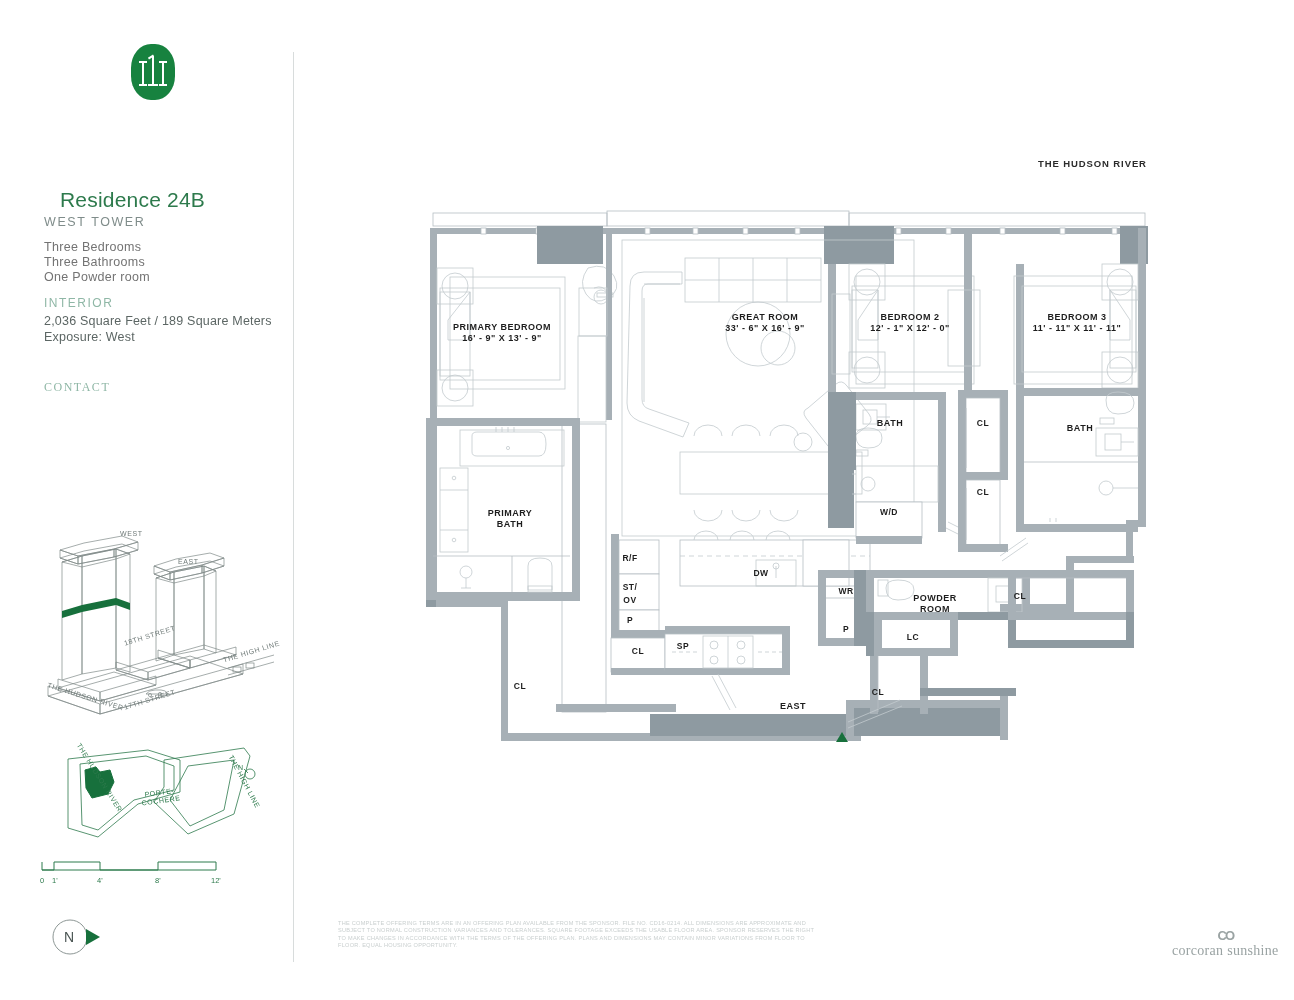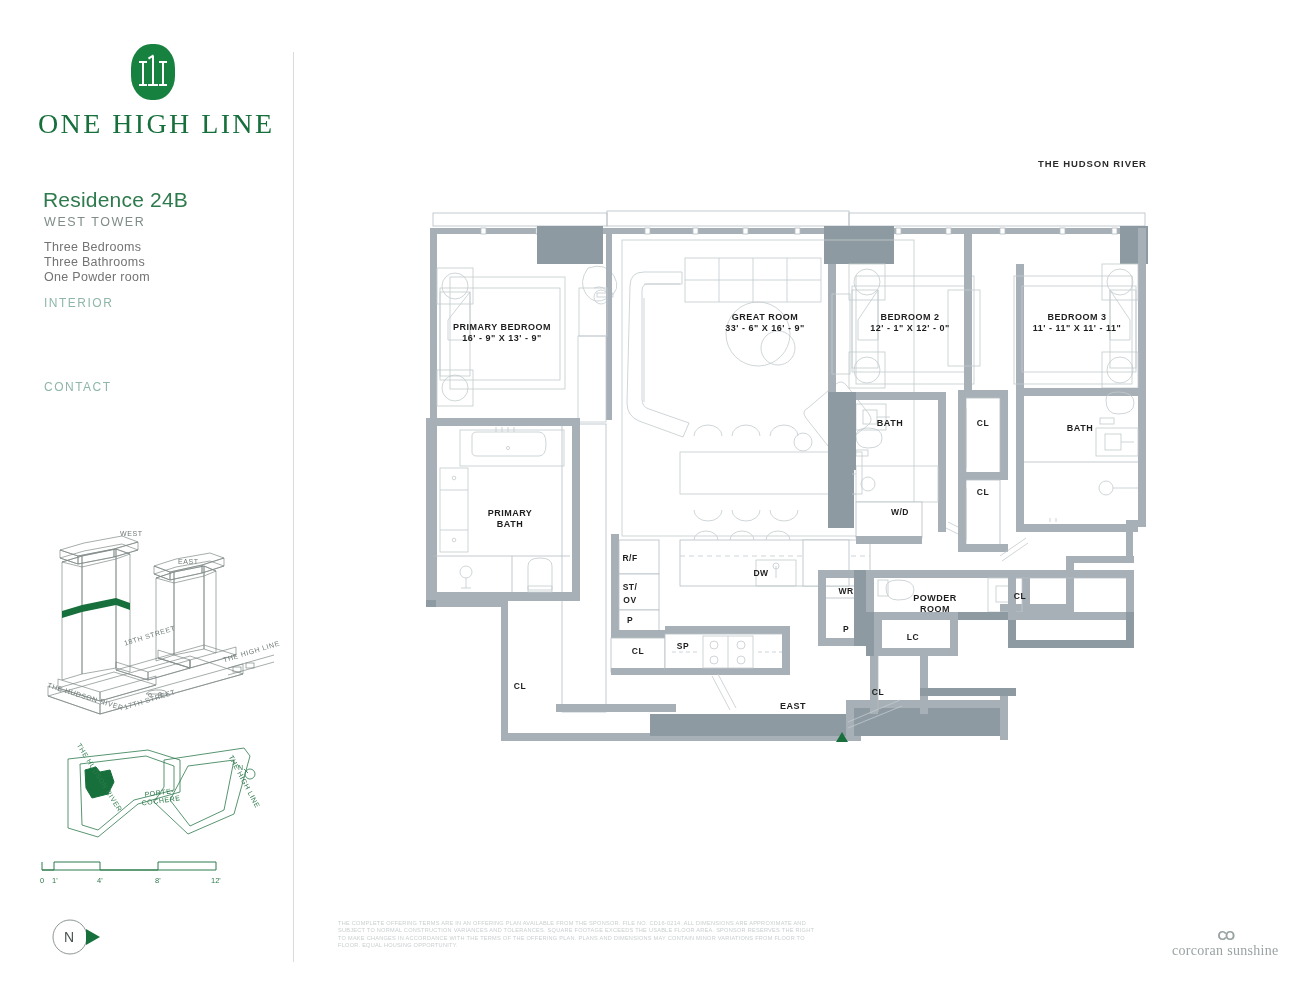--- a/index.html
+++ b/index.html
@@ -28,28 +28,28 @@
   .logo-mark .cap1{position:absolute;left:8px;top:17px;width:8px;height:1.5px;background:#fff;}
   .logo-mark .cap1b{position:absolute;left:8px;top:40px;width:8px;height:1.5px;background:#fff;}
   .logo-mark .cap3{position:absolute;left:28px;top:17px;width:8px;height:1.5px;background:#fff;}
   .logo-mark .cap3b{position:absolute;left:28px;top:40px;width:8px;height:1.5px;background:#fff;}
   .logo-mark .cap2b{position:absolute;left:17px;top:40px;width:10px;height:1.5px;background:#fff;}
 
   .brand{position:absolute;left:38px;top:108px;width:250px;
     font-family:"Liberation Serif", serif;
     font-size:28px;letter-spacing:2.4px;color:#17703c;white-space:nowrap;}
 
-  .res-title{position:absolute;left:43px;top:188px;font-size:21px;color:#2d7a4c;letter-spacing:.2px;}
+  .res-title{position:absolute;left:60px;top:188px;font-size:21px;color:#2d7a4c;letter-spacing:.2px;}
   .res-sub{position:absolute;left:44px;top:215px;font-size:12.5px;color:#7f8c8a;letter-spacing:1.6px;}
 
   .spec{position:absolute;left:44px;top:240px;font-size:12.5px;line-height:15px;color:#737373;letter-spacing:.3px;}
   .sec-head{position:absolute;font-size:12px;color:#8fb7a6;letter-spacing:1.5px;}
   .interior-head{left:44px;top:296px;}
   .interior-body{position:absolute;left:44px;top:314px;font-size:12.5px;line-height:15.5px;color:#5c6664;letter-spacing:.2px;}
-  .contact-head{left:44px;top:380px;}
+  .contact-head{left:44px;top:380px;font-family:Liberation Serif, serif;}
   .contact-body{position:absolute;left:44px;top:398px;font-size:12.5px;line-height:16px;color:#5c6664;letter-spacing:.2px;}
 
   
   .axon{position:absolute;left:38px;top:528px;width:250px;height:195px;}
   .axon svg{display:block;}
   .axon-lbl{position:absolute;font-size:7px;color:#6f7a78;letter-spacing:.6px;}
 
   
   .site{position:absolute;left:38px;top:742px;width:240px;height:110px;}
   
@@ -87,32 +87,35 @@
         <div class="bar b2"></div>
         <div class="bar b3"></div>
       <div class="serif-top"></div>
       <div class="cap1"></div>
         <div class="cap1b"></div>
       <div class="cap3"></div>
         <div class="cap3b"></div>
       <div class="cap2b"></div>
     </div>
 
-    <div class="brand">ONE HIGH LINE</div>
 
     <div class="res-title">Residence 24B</div>
     <div class="res-sub">WEST TOWER</div>
 
     <div class="spec">
       <div>Three Bedrooms</div>
       <div>Three Bathrooms</div>
       <div>One Powder room</div>
     </div>
 
     <div class="sec-head interior-head">INTERIOR</div>
+    <div class="interior-body">
+      <div>2,036 Square Feet / 189 Square Meters</div>
+      <div>Exposure: West</div>
+    </div>
 
     <div class="sec-head contact-head">CONTACT</div>
 
     <div class="axon">
       <svg width="250" height="195" viewBox="0 0 250 195">
         <g fill="none" stroke="#7f8a88" stroke-width="0.7">
 
           <path d="M10 168 L62 186 L205 146 L152 128 Z"></path>
           <path d="M10 168 L10 158 L62 176 L62 186 Z"></path>
           <path d="M62 186 L62 176 L205 136 L205 146 Z"></path>
@@ -553,21 +556,21 @@
     <div class="rm" style="left:448px;top:701px;width:90px;">EAST</div>
 
     
     <div class="rm sm" style="left:302px;top:553px;width:56px;">R/F</div>
     <div class="rm sm" style="left:302px;top:582px;width:56px;">ST/</div>
     <div class="rm sm" style="left:302px;top:595px;width:56px;">OV</div>
     <div class="rm sm" style="left:302px;top:615px;width:56px;">P</div>
     <div class="rm sm" style="left:310px;top:646px;width:56px;">CL</div>
     <div class="rm sm" style="left:363px;top:641px;width:40px;">SP</div>
     <div class="rm sm" style="left:441px;top:568px;width:40px;">DW</div>
-    <div class="rm sm" style="left:569px;top:507px;width:40px;text-align:right;">W/D</div>
+    <div class="rm sm" style="left:569px;top:507px;width:40px;">W/D</div>
     <div class="rm sm" style="left:525px;top:586px;width:42px;">WR</div>
     <div class="rm sm" style="left:525px;top:624px;width:42px;">P</div>
     <div class="rm sm" style="left:592px;top:632px;width:42px;">LC</div>
     <div class="rm sm" style="left:200px;top:681px;width:40px;">CL</div>
     <div class="rm sm" style="left:663px;top:418px;width:40px;">CL</div>
     <div class="rm sm" style="left:663px;top:487px;width:40px;">CL</div>
     <div class="rm sm" style="left:700px;top:591px;width:40px;">CL</div>
     <div class="rm sm" style="left:558px;top:687px;width:40px;">CL</div>
   </div>
 

